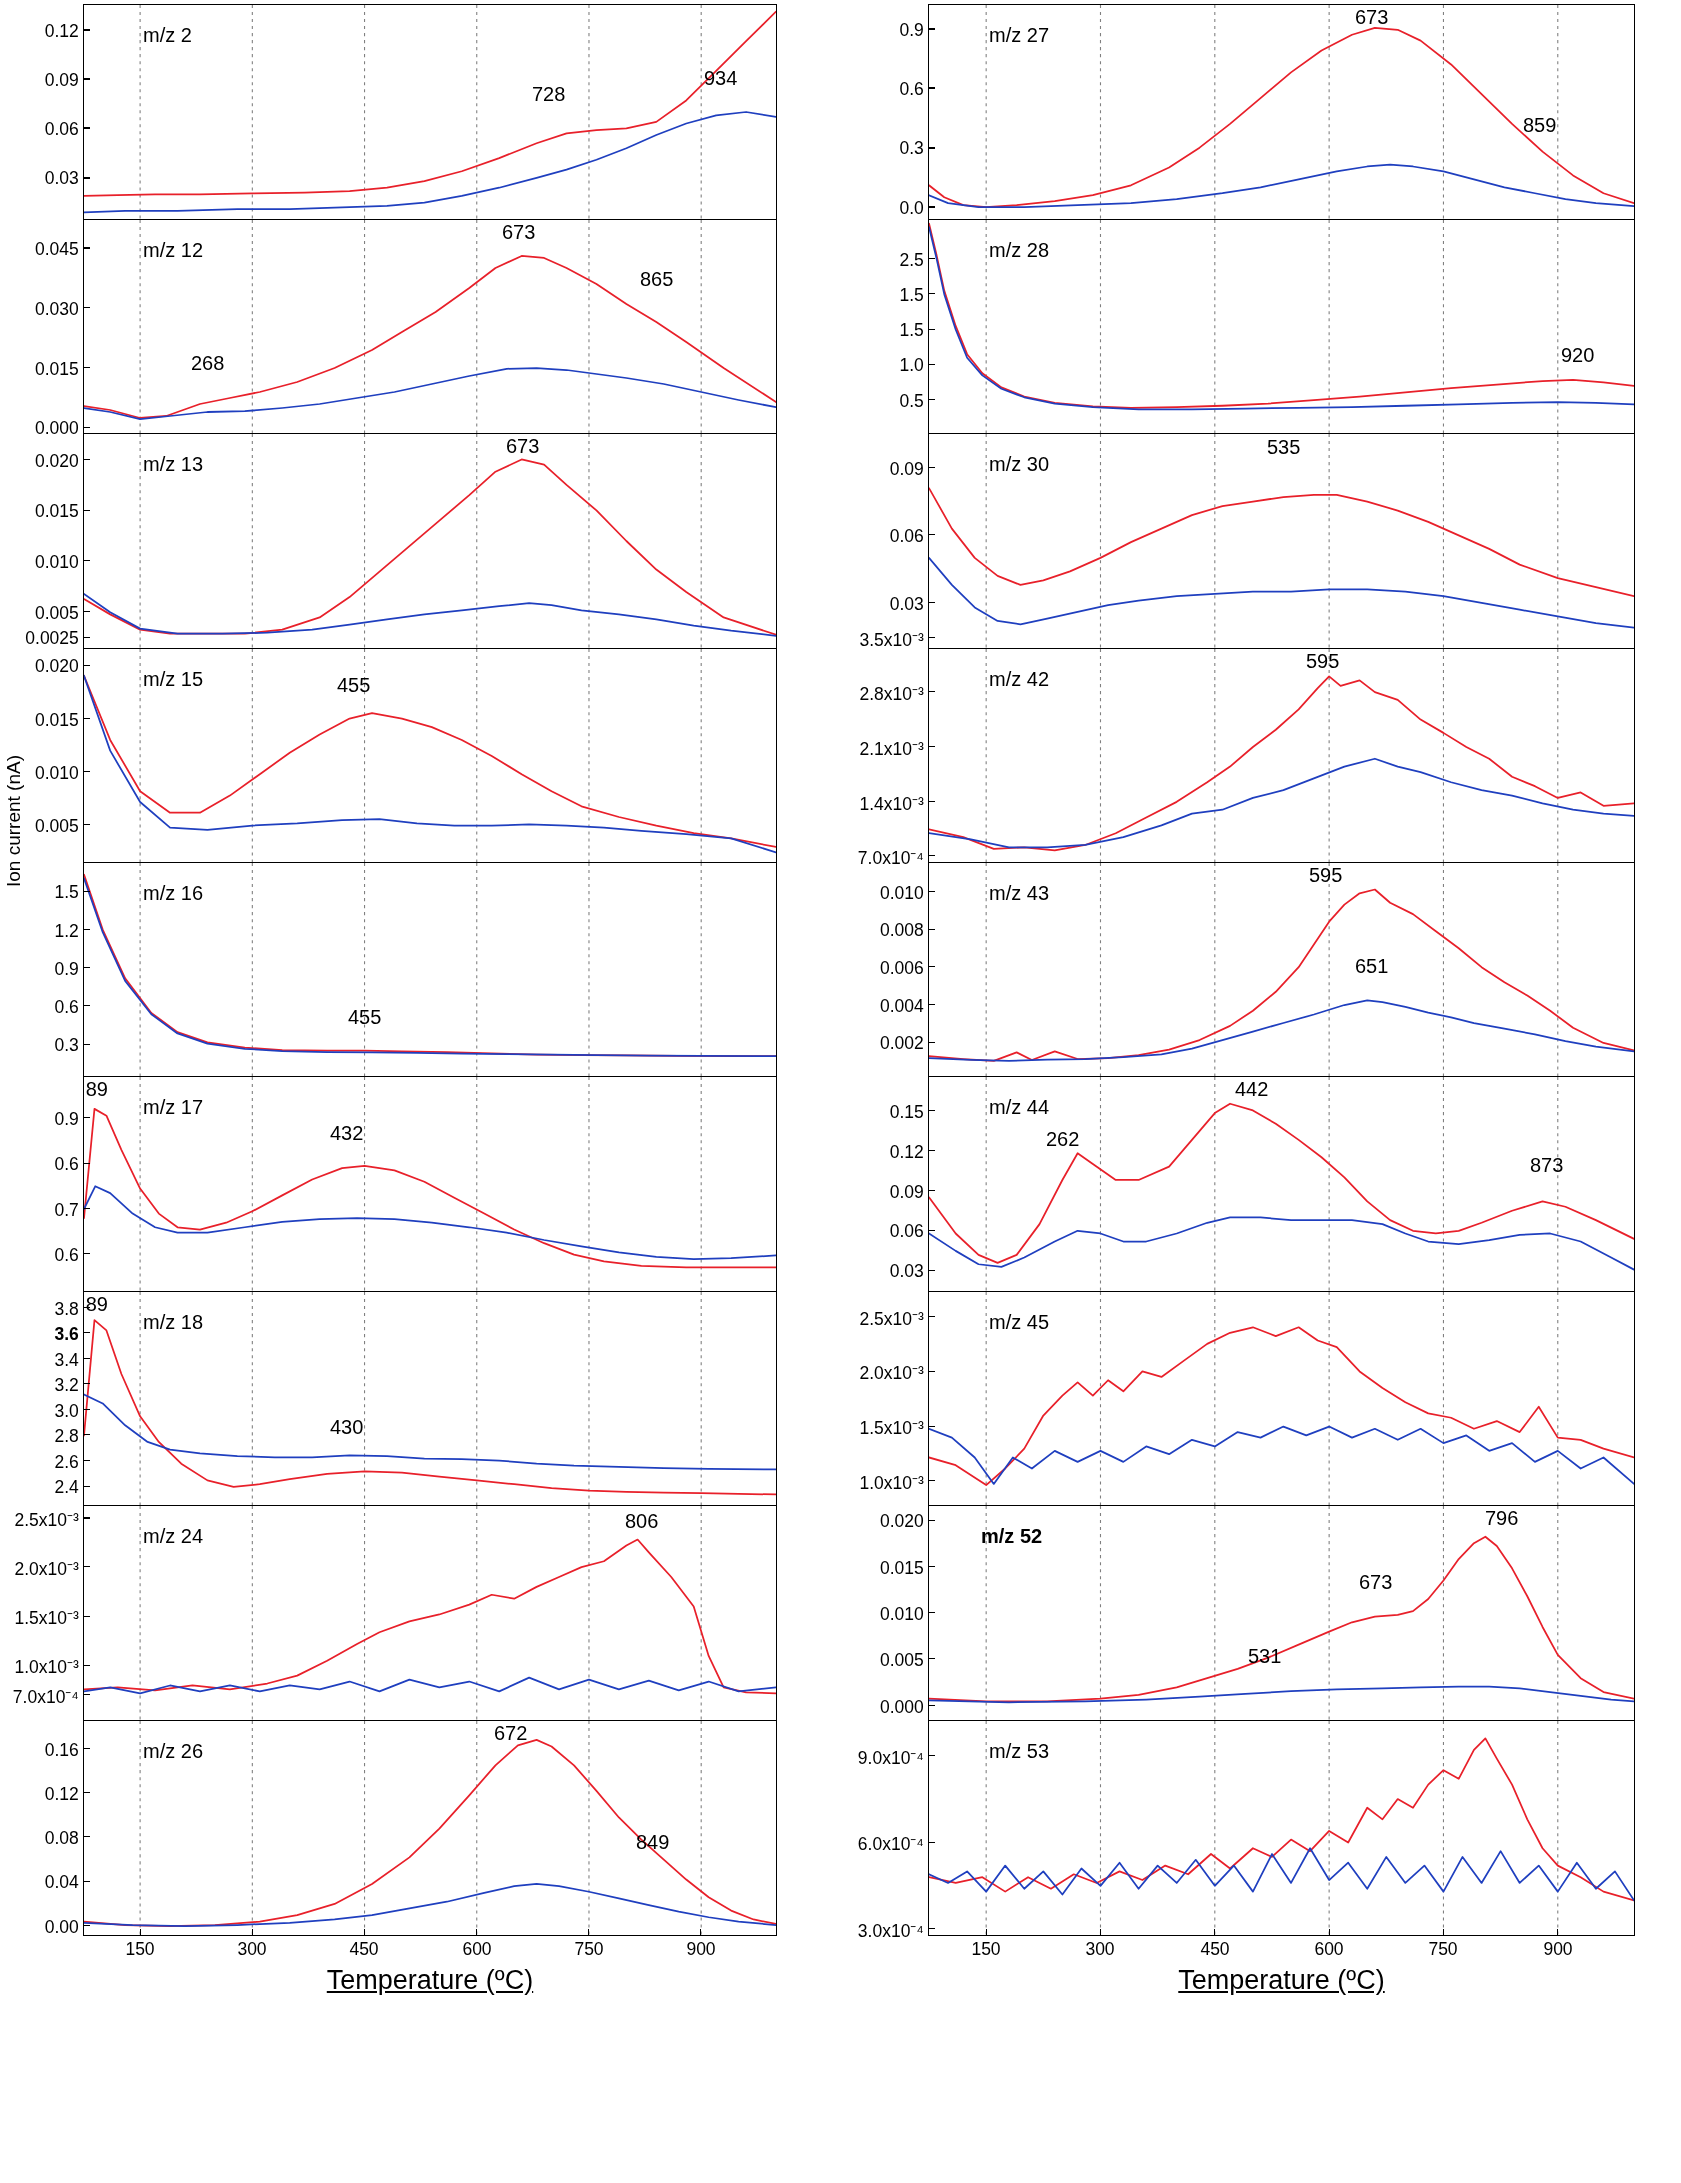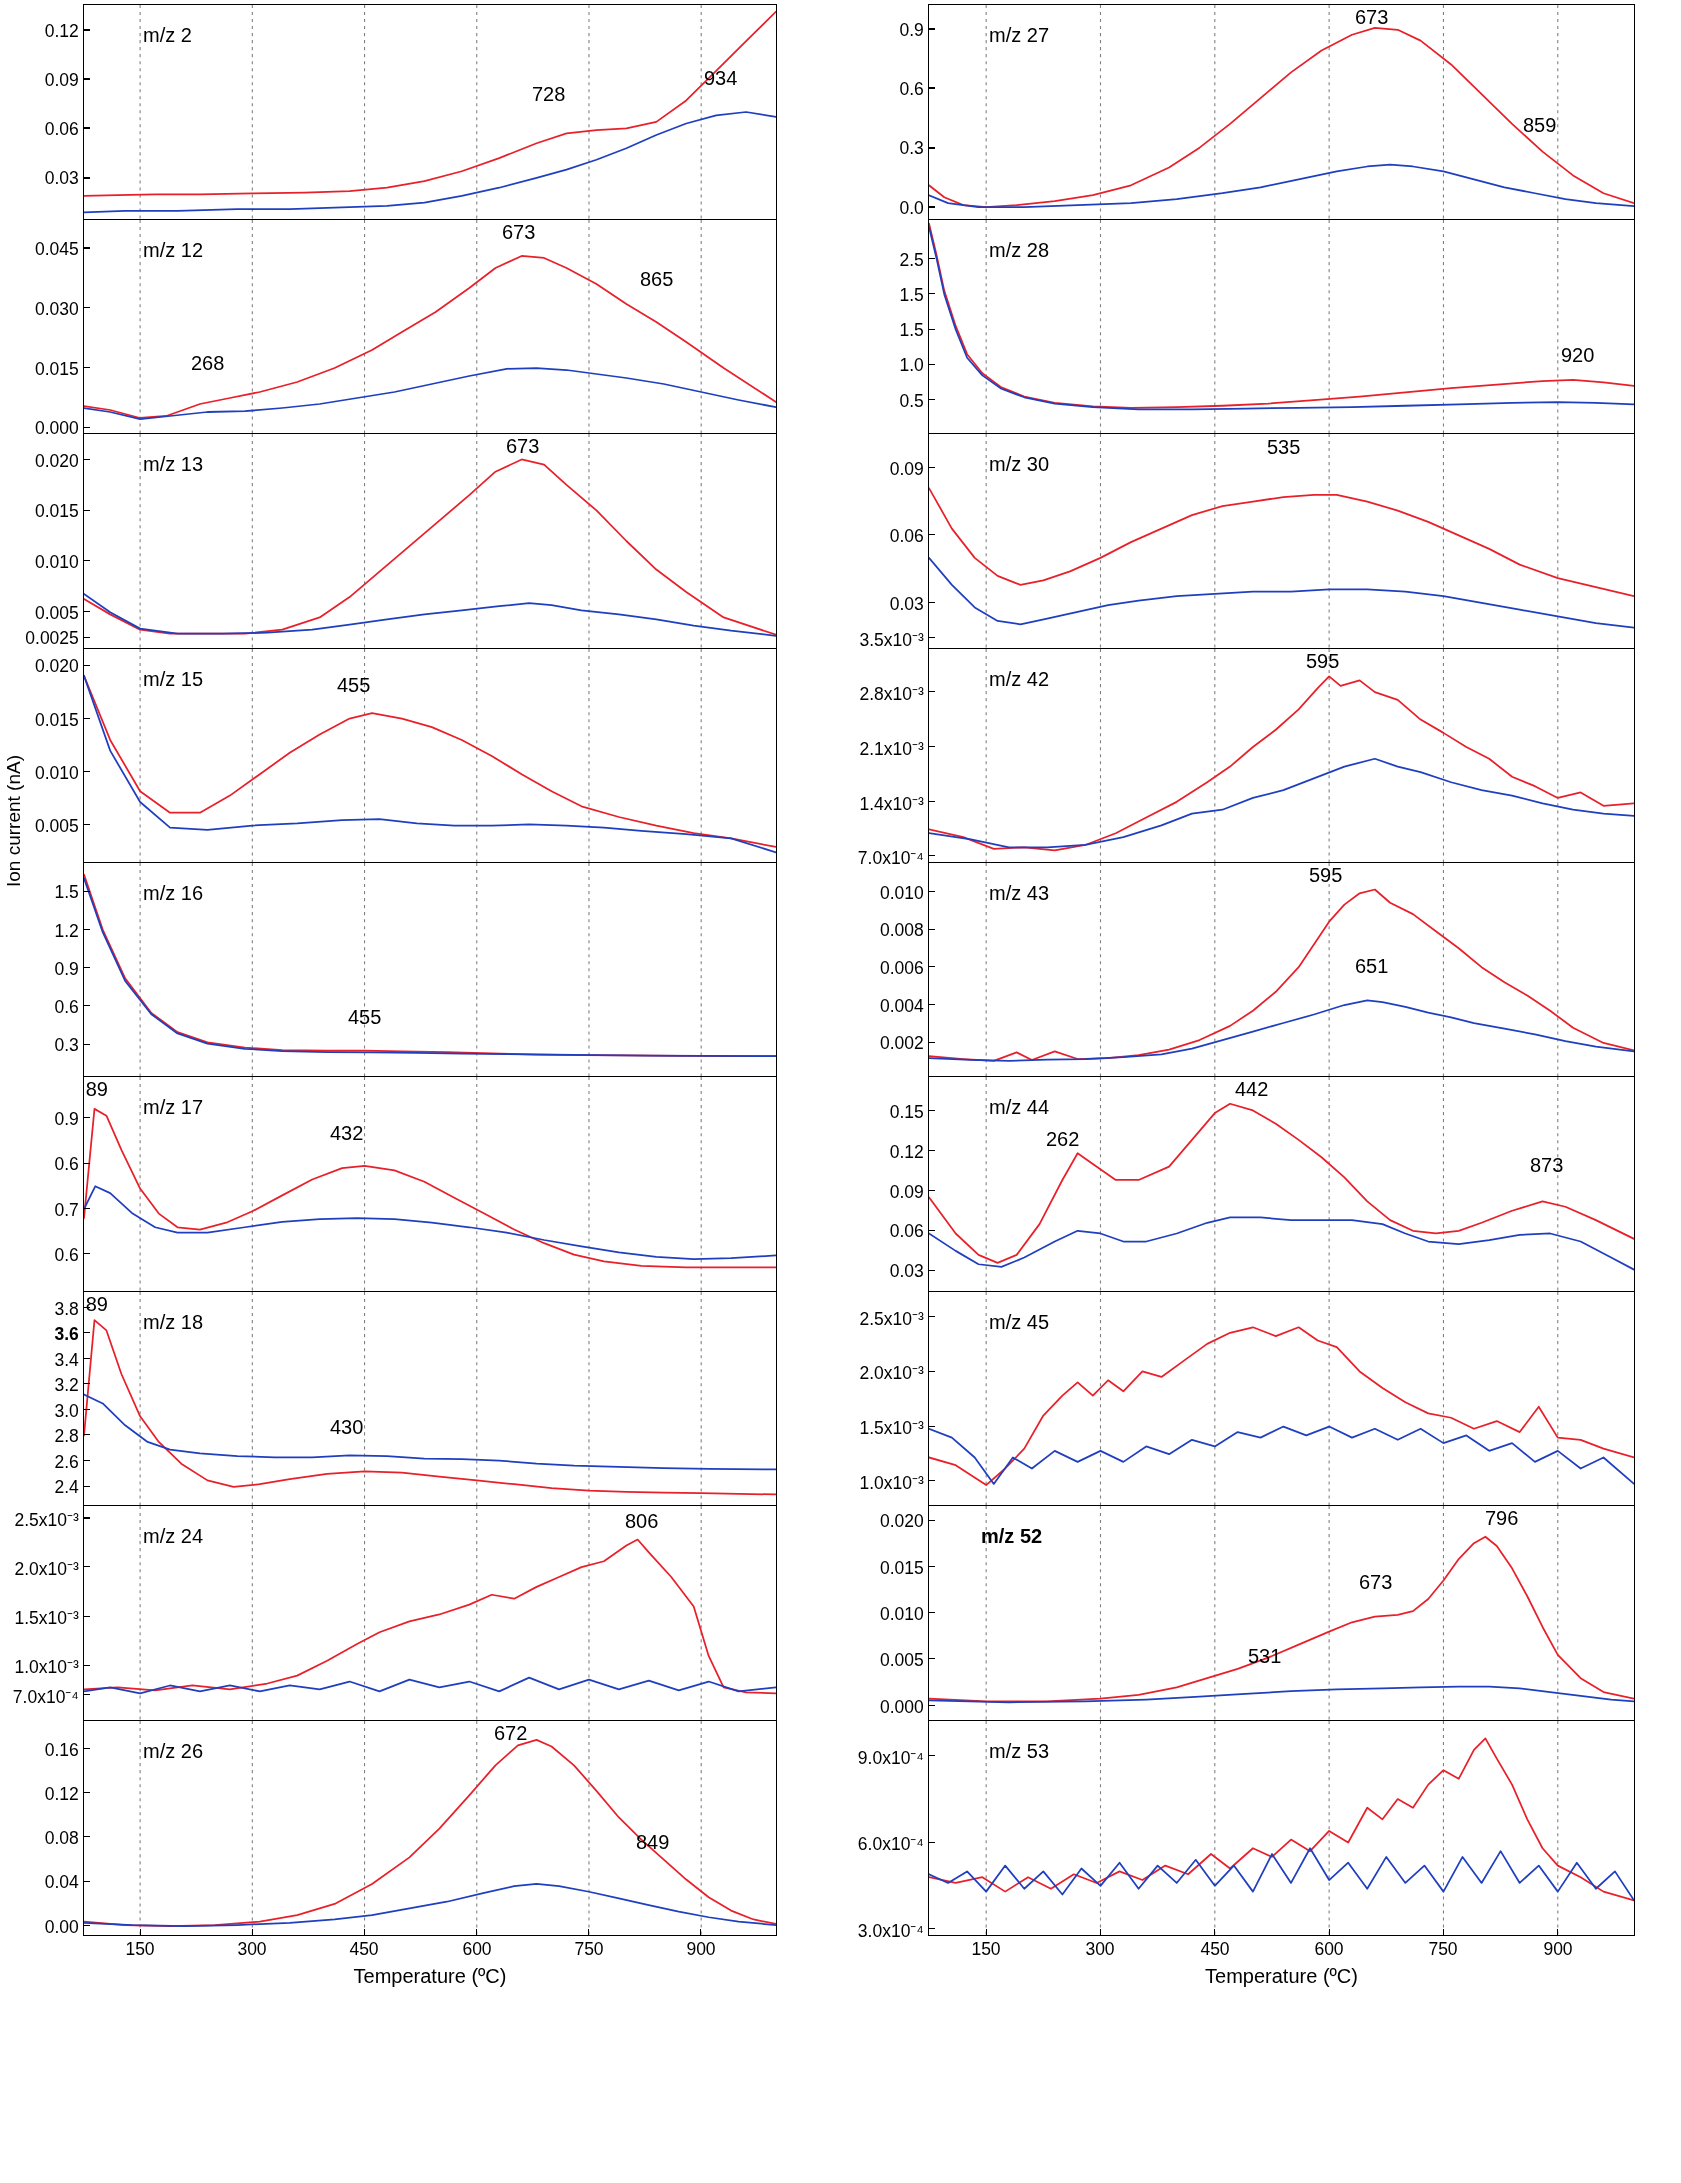--- a/index.html
+++ b/index.html
@@ -17,21 +17,21 @@
   .plotarea{position:absolute;inset:0;overflow:hidden;}
   .plotarea svg{display:block;width:100%;height:100%;}
 
   .tick-label{position:absolute;font-size:17.5px;color:#000;white-space:nowrap;}
   .ytick{right:100%;margin-right:5.2px;transform:translateY(-50%);text-align:right;}
   .xtick{top:100%;margin-top:4.4px;transform:translateX(-50%);}
 
   .series-title{position:absolute;font-size:20px;white-space:nowrap;}
   .peak-label{position:absolute;font-size:20px;white-space:nowrap;}
 
-  .xaxis-title{position:absolute;font-size:20px;white-space:nowrap;text-align:center;}
+  .xaxis-title{position:absolute;font-size:27px;white-space:nowrap;text-align:center;text-decoration:underline;}
 </style>
 </head>
 <body>
 
 <div id="page">
 
   <div class="ylabel-global">Ion current (nA)</div>
 
   <div class="col" id="col-left" style="left: 0px;">
       <div class="panel" style="position: absolute; left: 83px; top: 4.4px; width: 694px; height: 216px;">

